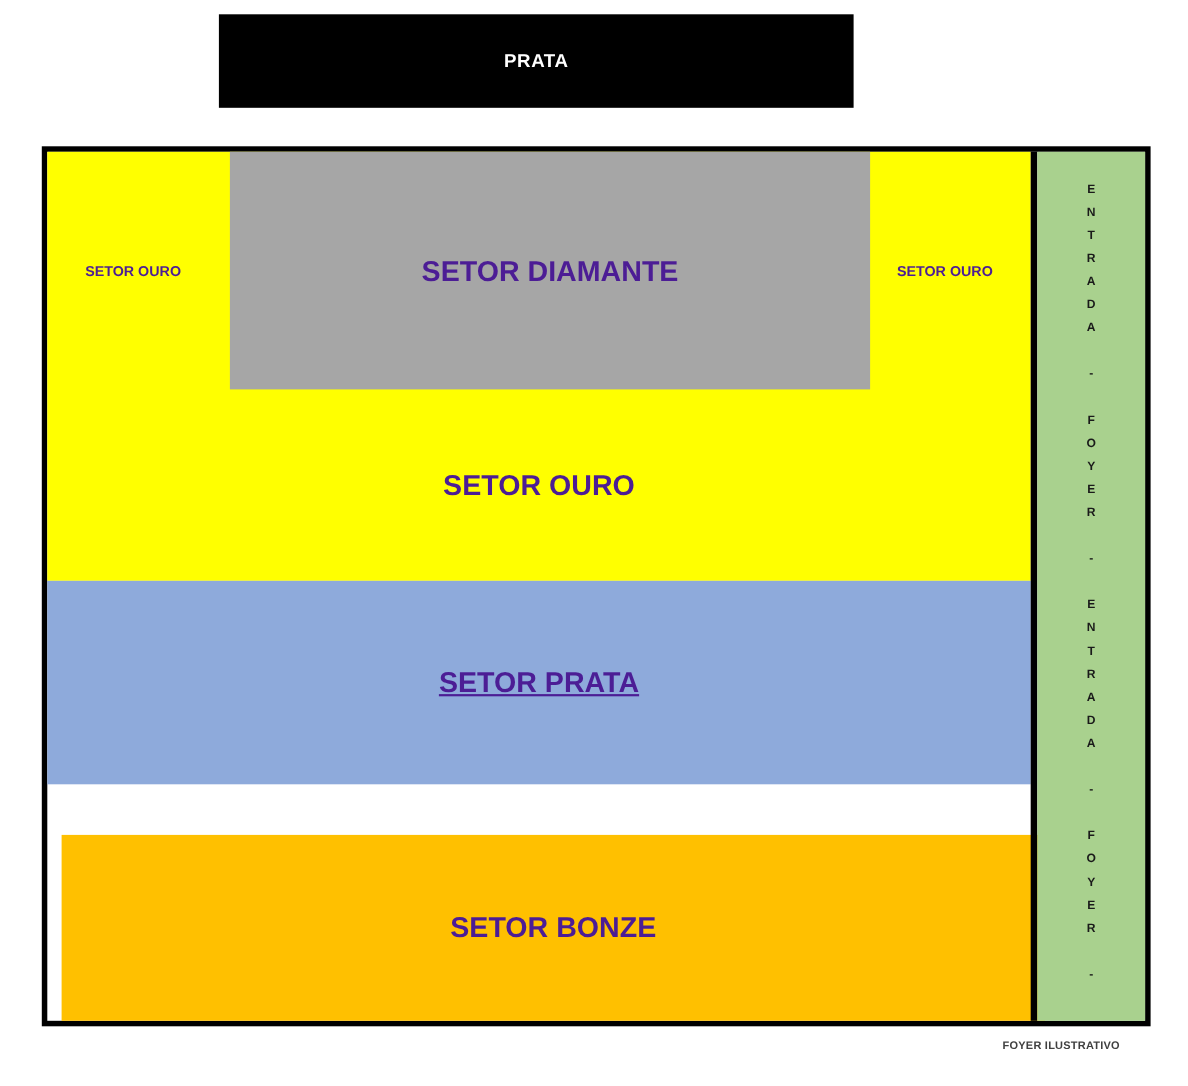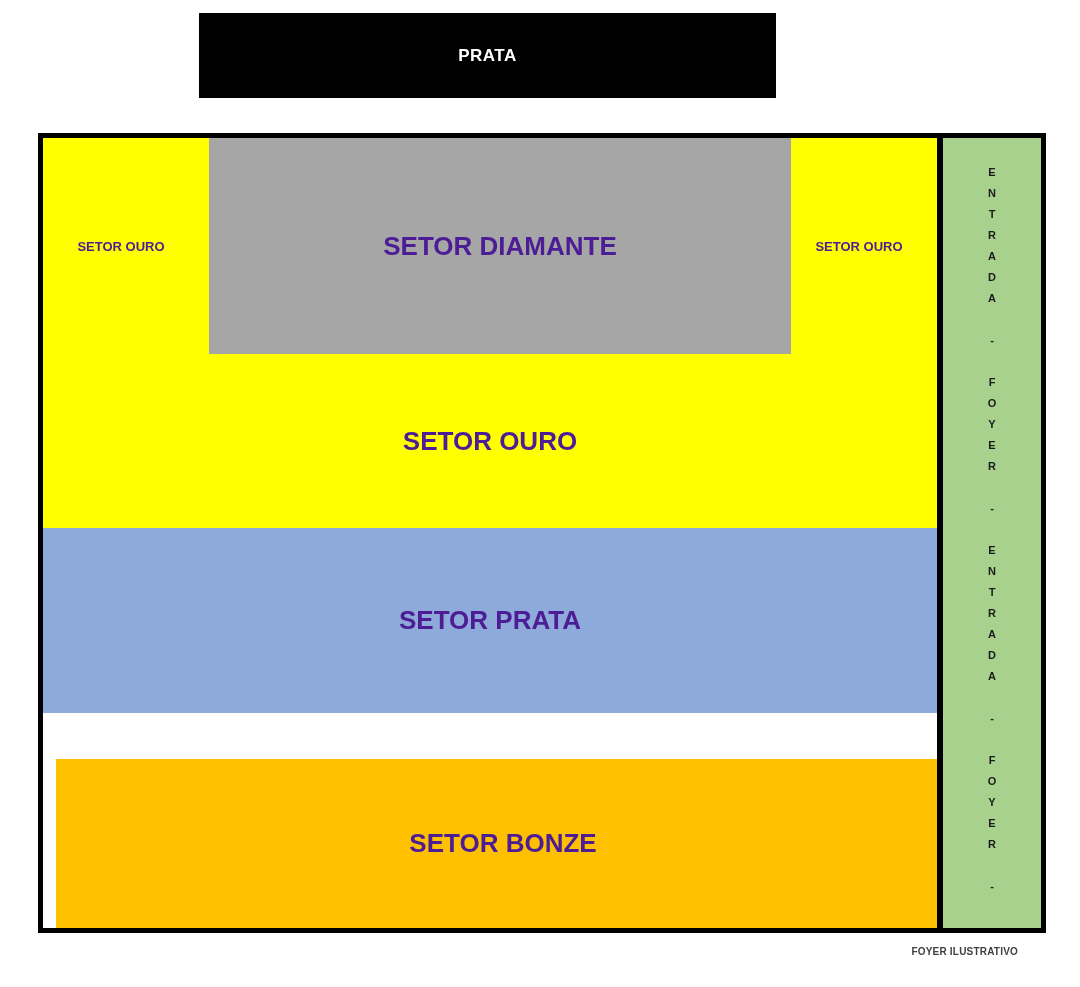--- a/index.html
+++ b/index.html
@@ -33,21 +33,21 @@
     display: flex; align-items: center; justify-content: center;
     text-align: right;
     font-weight: bold;
     color: #4c1d95;
   }
   .ouro-area   { left: 0;     top: 0;     width: 894px; height: 390px; }
   .diamante    { left: 156px; top: 0;     width: 582px; height: 216px; font-size: 26px; margin-left: 10px; }
   .ouro-side-left  { left: 0;     top: 0; width: 156px; height: 216px; font-size: 13px; }
   .ouro-side-right { left: 738px; top: 0; width: 156px; height: 216px; font-size: 13px; }
   .ouro-main-label { left: 0; top: 216px; width: 894px; height: 174px; font-size: 26px; }
-  .prata       { left: 0; top: 390px; width: 894px; height: 185px; font-size: 26px; }
+  .prata       { left: 0; top: 390px; width: 894px; height: 185px; font-size: 26px; text-decoration: underline; }
   .bronze      { left: 0; top: 621px; width: 894px; height: 169px; font-size: 26px; }
   .divider {
     position: absolute;
     left: 894px; top: 0;
     width: 6px; height: 790px;
   }
   .entrance {
     position: absolute;
     left: 900px; top: 0;
     width: 98px; height: 790px;

